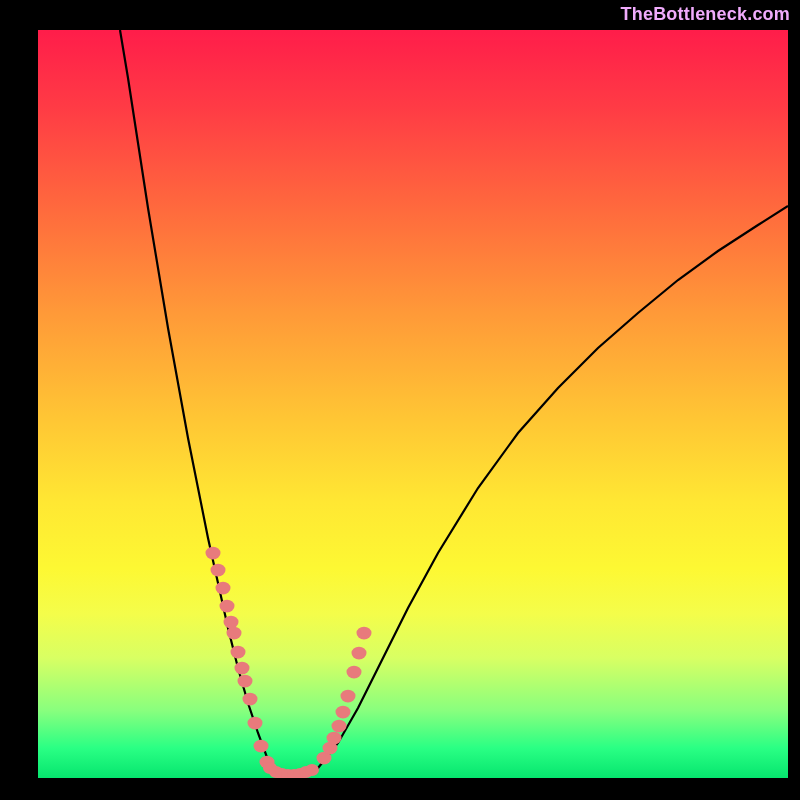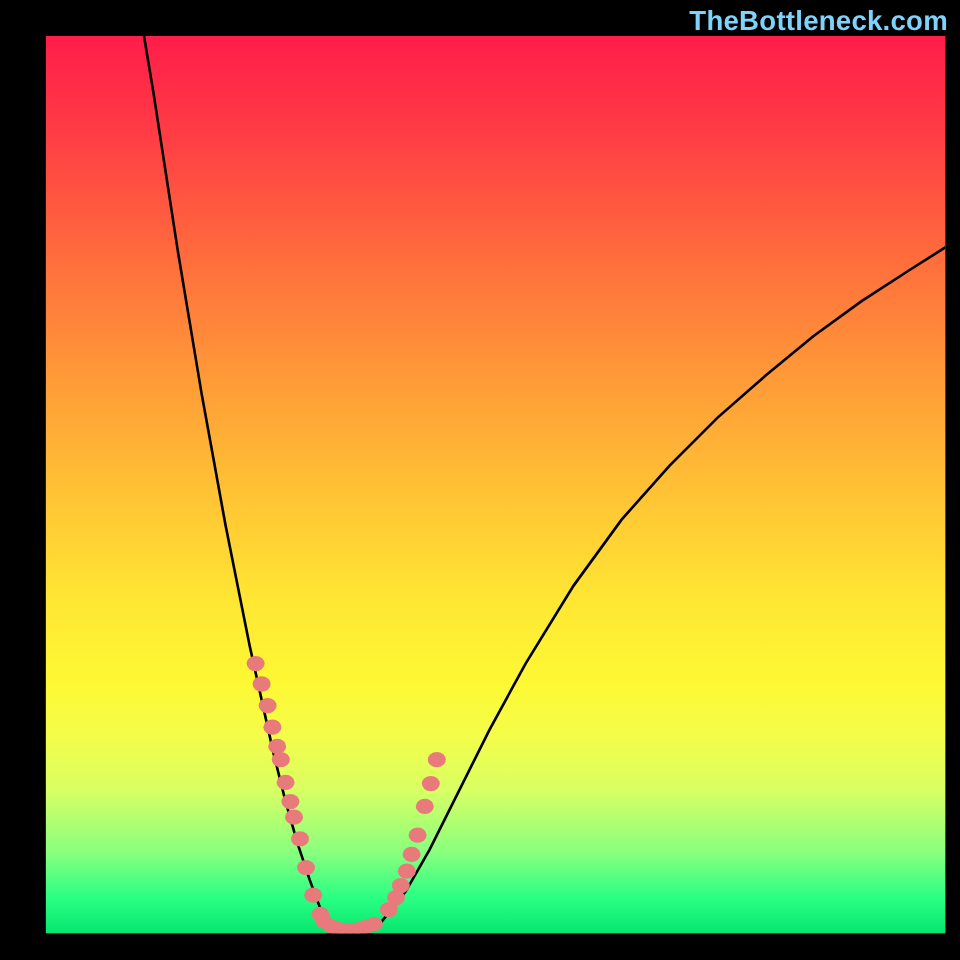--- a/index.html
+++ b/index.html
@@ -46,23 +46,23 @@
       #88ff7e 91%,
       #2aff84 96%,
       #06e56e 100%
     );
   }
   .watermark {
     position: absolute;
     top: 4px;
     right: 10px;
     font-family: Arial, Helvetica, sans-serif;
-    font-size: 23px;
+    font-size: 18px;
     font-weight: 600;
-    color: #7dd3fc;
+    color: #f0abfc;
     letter-spacing: 0.2px;
     user-select: none;
   }
   svg.curve {
     position: absolute;
     left: 0;
     top: 0;
     width: 100%;
     height: 100%;
   }

